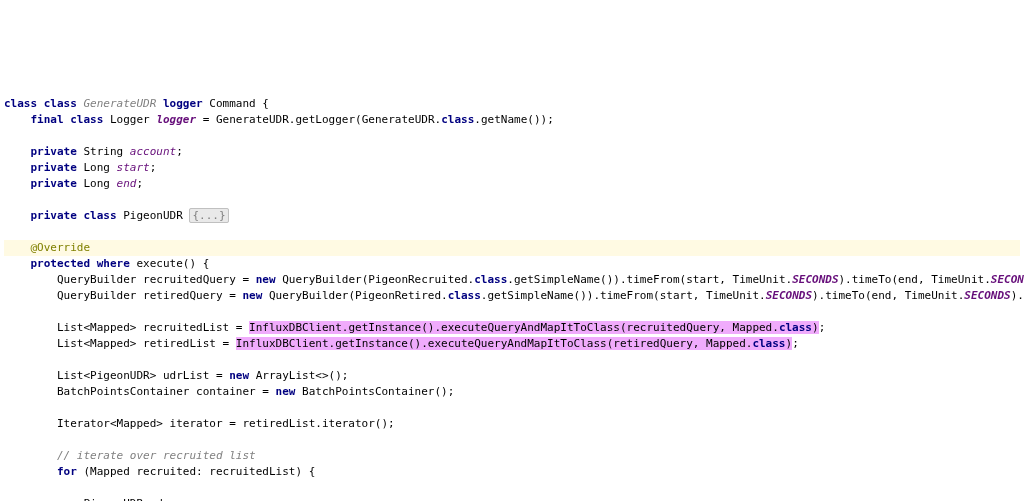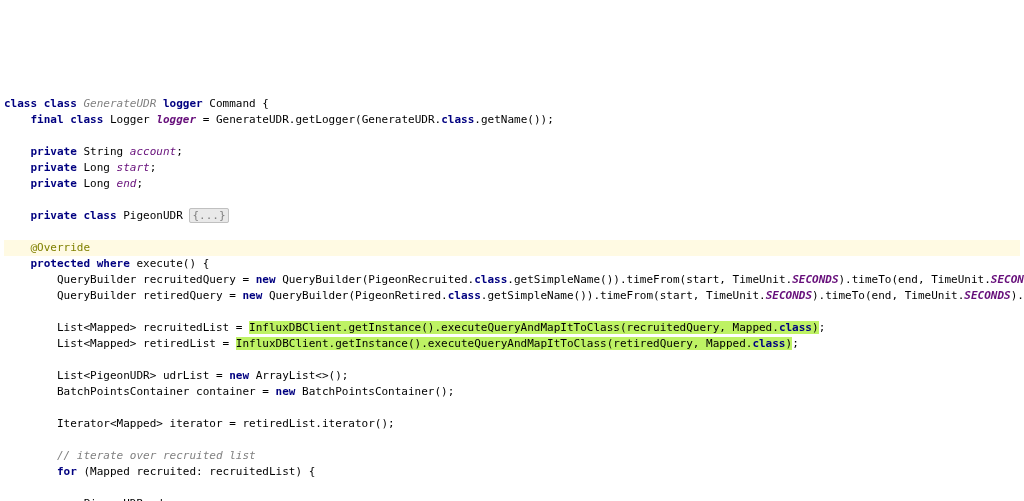--- a/index.html
+++ b/index.html
@@ -19,21 +19,21 @@
   }
   .kw-navy { color: #000080; font-weight: bold; }
   .class-ext { color: #808080; font-style: italic; }
   .static-field { color: #660e7a; font-style: italic; }
   .static-field-bold { color: #660e7a; font-style: italic; font-weight: bold; }
   .method-italic { color: #000000; }
   .cmt { color: #808080; font-style: italic; }
   .anno { color: #808000; margin-top: 30px; }
   .anno-line { background: #fffae3; display: inline-block; width: 100%; }
   .fold { color: #808080; background: #e9e9e9; border: 1px solid #c0c0c0; padding: 0 2px; border-radius: 2px; font-style: normal; }
-  .hl-warn { background: #bef264; }
+  .hl-warn { background: #f0abfc; }
 </style>
 </head>
 <body>
 
 
 
 <div class="code-container">
 <span><span class="kw-navy">class</span> <span class="kw-navy">class</span> <span class="class-ext">GenerateUDR</span> <span class="kw-navy">logger</span> <span>Command</span> <span>{</span></span>
     <span class="kw-navy">final</span> <span class="kw-navy">class</span> <span>Logger</span> <span class="static-field-bold">logger</span><span> = </span><span>GenerateUDR.</span><span class="method-italic">getLogger</span><span>(GenerateUDR.</span><span class="kw-navy">class</span><span>.getName());</span>
 

